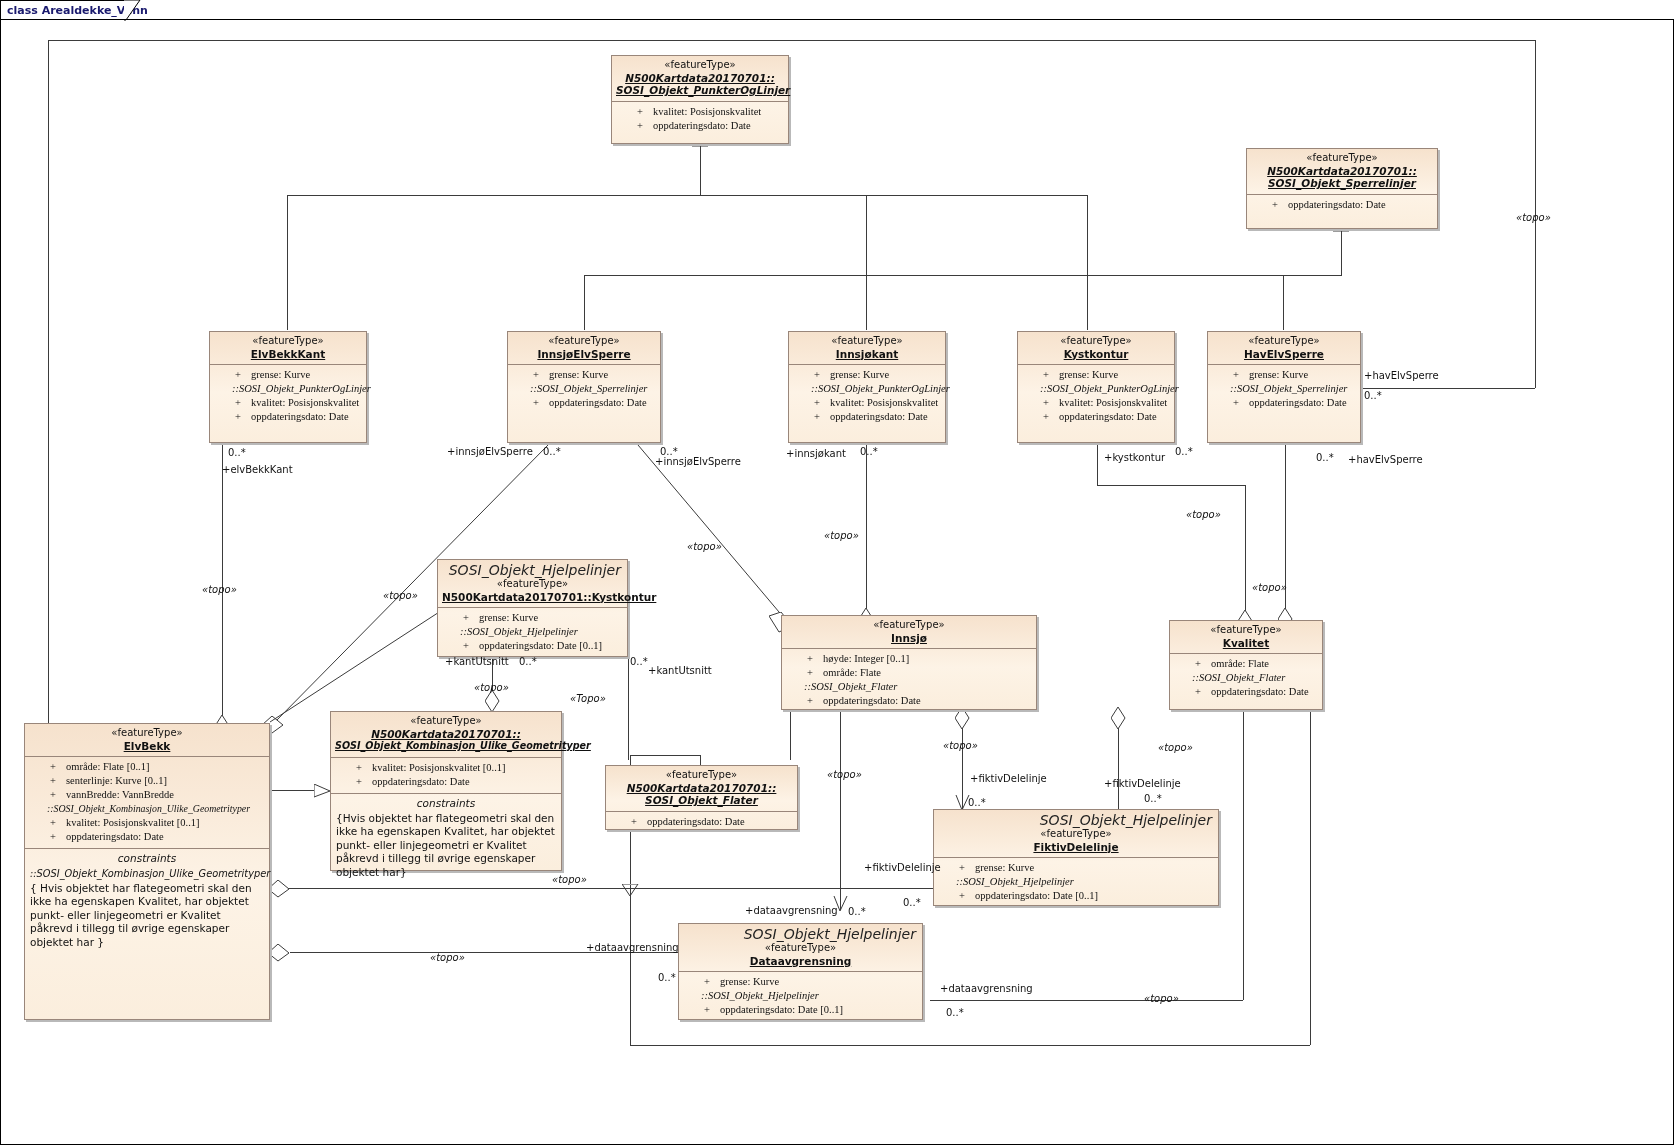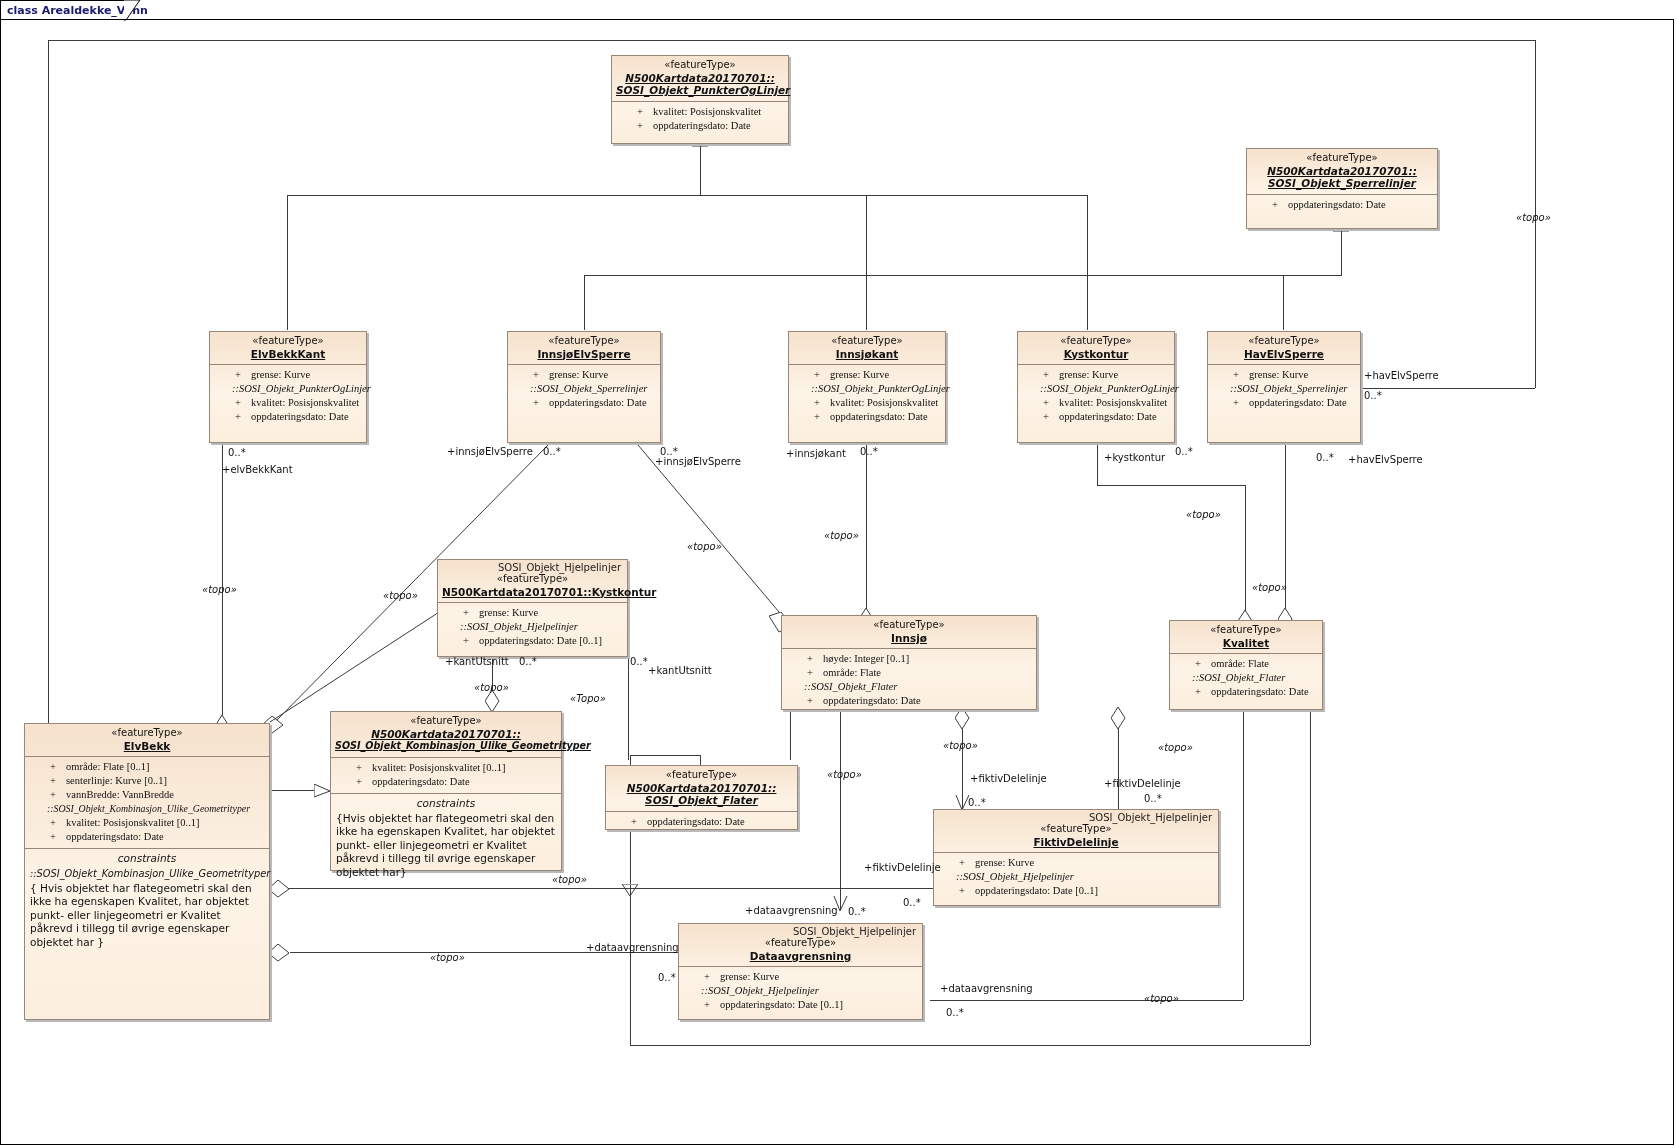--- a/index.html
+++ b/index.html
@@ -9,21 +9,21 @@
   
   .frame-tab{position:absolute;left:0;top:0;height:20px;border:1px solid #000;border-right:none;
              background:#fff;box-sizing:border-box;display:flex;align-items:center;padding:0 6px;
              font-size:11px;font-weight:bold;color:#1a1a6e;white-space:nowrap;}
   .frame-body{position:absolute;border:1px solid #000;box-sizing:border-box;background:transparent;}
 
   
   .cls{position:absolute;box-sizing:border-box;border:1px solid #99867a;
        background:linear-gradient(to bottom,#f6e2cd 0%,#fdf3e6 55%,#fbeedd 100%);
        box-shadow:2px 2px 0 0 #b9b9b9;font-size:10.5px;color:#111;}
-  .cls .ns{padding:2px 6px 0 0;text-align:right;font-size:10px;color:#222;}
+  .cls .ns{padding:2px 6px 0 0;text-align:right;font-style:italic;font-size:14px;color:#222;}
   .cls .hdr{padding:3px 4px 4px 4px;text-align:center;line-height:12.5px;}
   .cls .st{font-size:10px;}
   .cls .nm{font-weight:bold;text-decoration:underline;}
   .cls .nm.it{font-style:italic;font-weight:bold;}
   .cls .sep{border-top:1px solid #99867a;}
   .cls .attrs{padding:3px 4px 4px 22px;line-height:14px;font-family:Liberation Serif, serif;}
   .cls .attr{white-space:nowrap;}
   .cls .attr .pm{display:inline-block;width:16px;padding-left:3px;}
   .cls .grp{font-style:italic;white-space:nowrap;}
   .cls .ctitle{text-align:center;font-style:italic;padding:3px 0 2px 0;}

